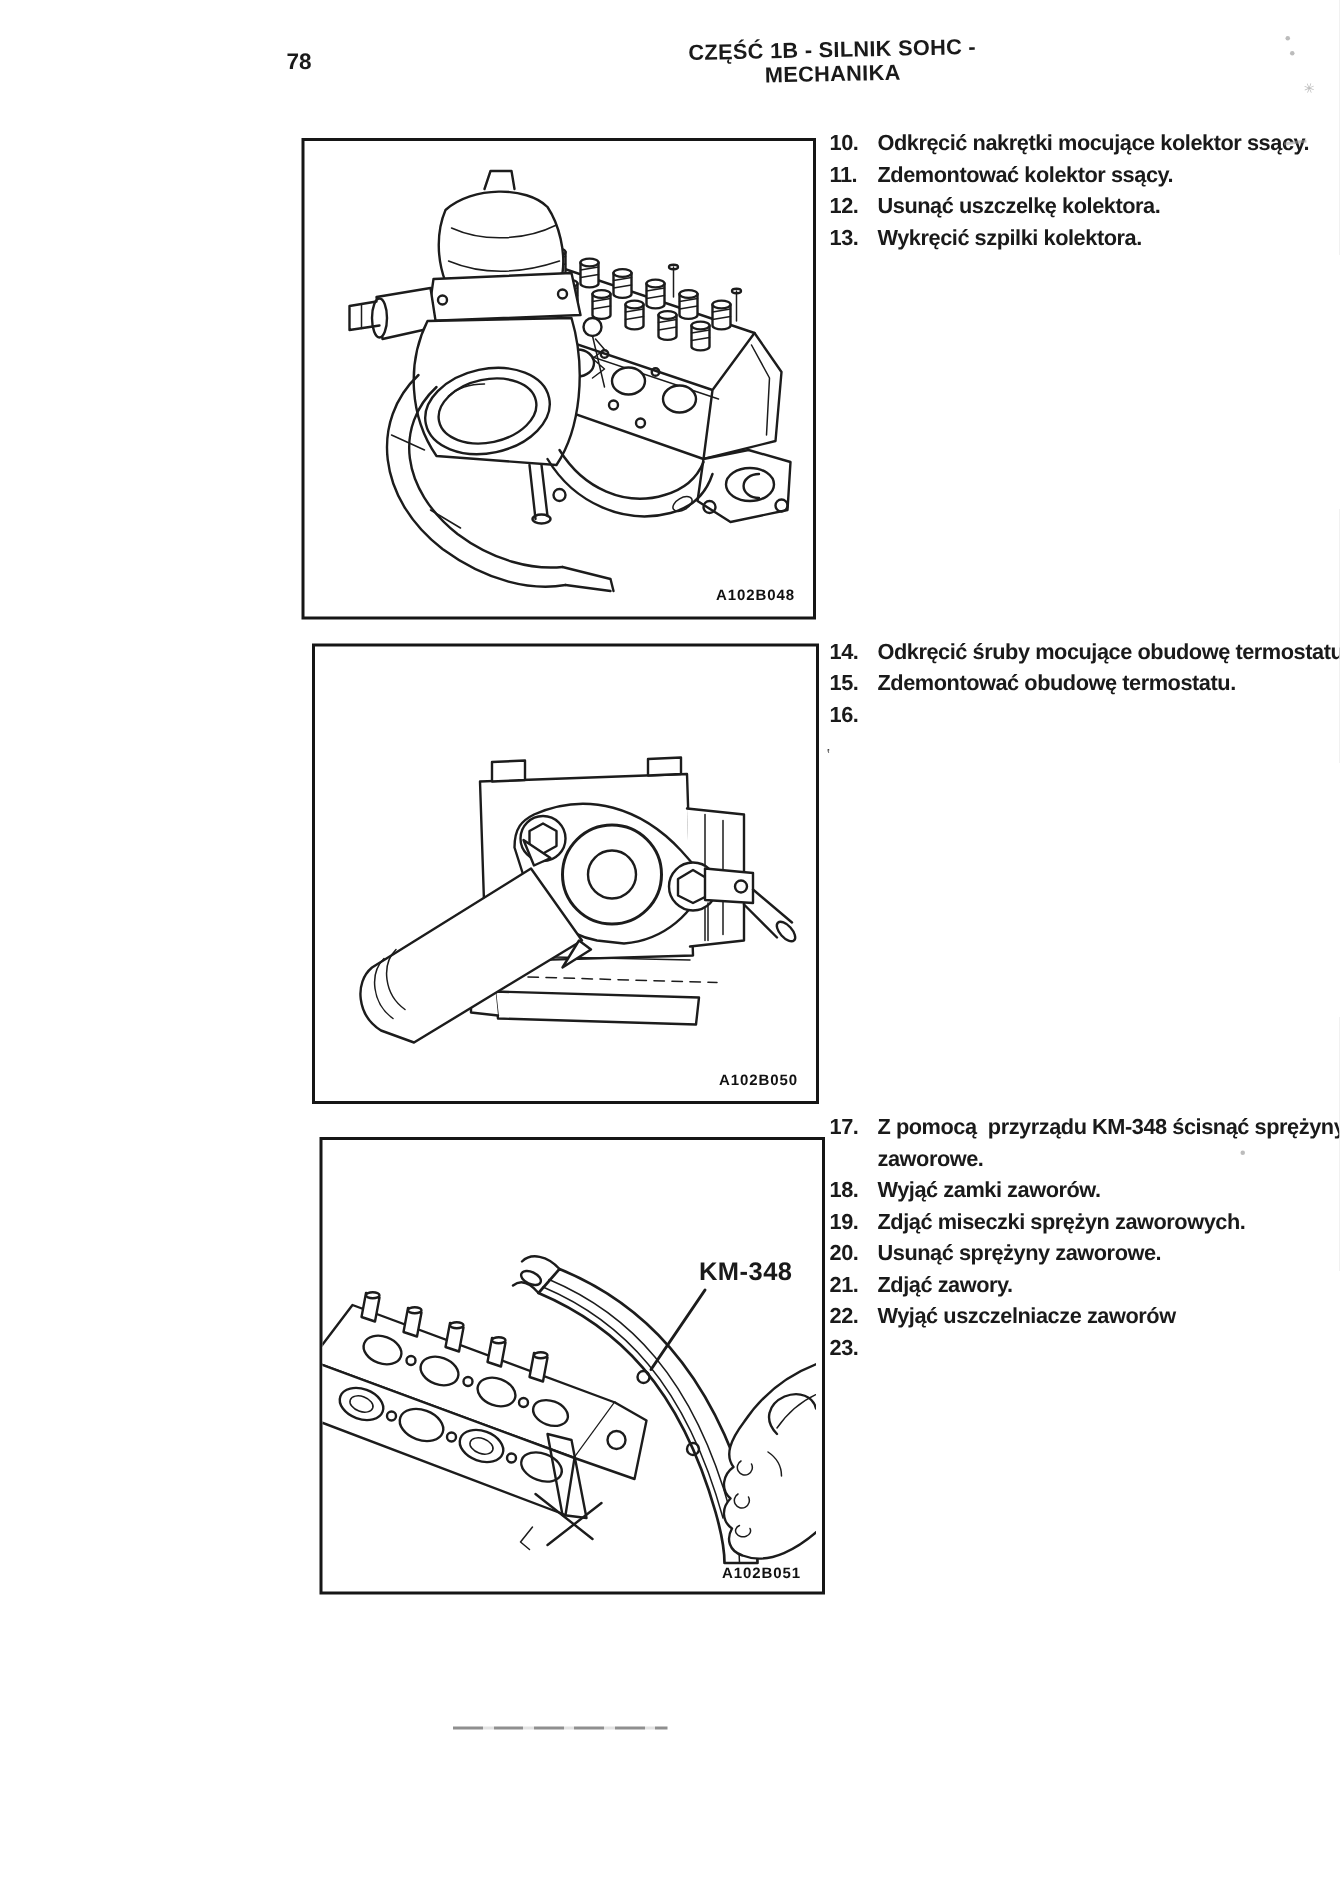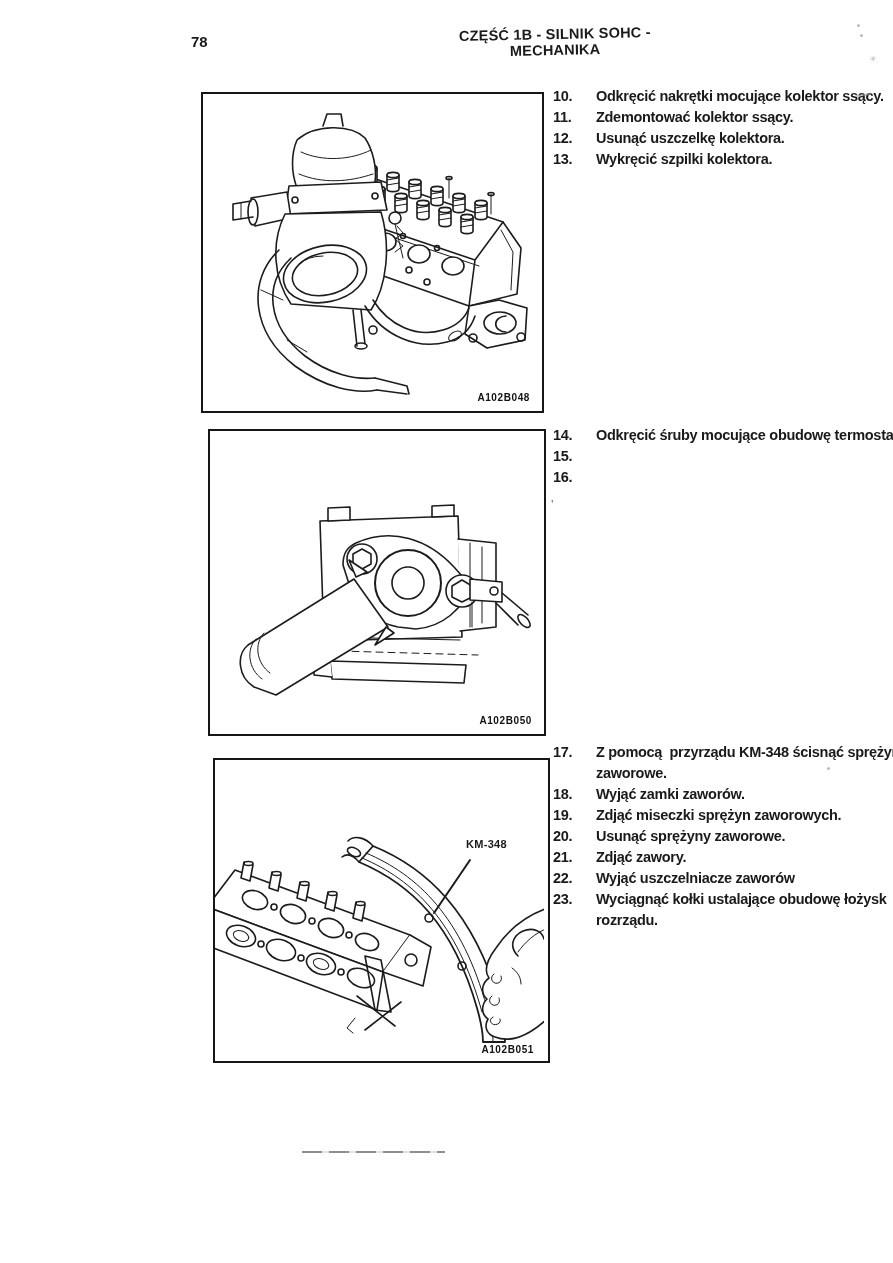--- a/index.html
+++ b/index.html
@@ -8,27 +8,27 @@
   
   .page-number{position:absolute;left:191px;top:33px;font-size:15px;font-weight:bold;}
   .header-title{position:absolute;left:413px;top:26px;width:284px;text-align:center;
         font-size:14.5px;font-weight:bold;letter-spacing:.2px;transform:rotate(-1.2deg);}
   .header-rule{position:absolute;left:0;top:0;width:893px;height:80px;pointer-events:none;}
   
   .fig{position:absolute;border:2px solid #161616;background:#fff;}
   .fig svg{display:block;}
   .fig-code{position:absolute;right:12px;bottom:8px;font-size:10px;font-weight:bold;
         letter-spacing:.6px;color:#111;}
-  .tool-label{position:absolute;left:239px;top:78px;font-size:11px;font-weight:bold;letter-spacing:.3px;padding-left:12px;}
+  .tool-label{position:absolute;left:239px;top:78px;font-size:17px;font-weight:bold;letter-spacing:.3px;padding-left:12px;}
   
   .iblock{position:absolute;left:553px;width:345px;font-size:14.5px;font-weight:bold;
         letter-spacing:-0.3px;line-height:21px;}
   .item{display:flex;align-items:flex-start;}
   .item .num{flex:0 0 24px;width:24px;text-align:left;}
-  .item .txt{margin-left:19px;white-space:pre;}
+  .item .txt{margin-left:8px;white-space:pre;}
   
   svg path,svg ellipse,svg circle,svg line,svg polyline,svg polygon,svg rect{
         stroke:#1c1c1c;fill:none;stroke-width:1.6;stroke-linecap:round;stroke-linejoin:round;}
   svg .w{fill:#ffffff;}
   svg .thin{stroke-width:1;}
   svg .nostroke{stroke:none;}
   
   .noise{position:absolute;color:#8f8f8f;pointer-events:none;}
   .noise-line{position:absolute;height:2px;pointer-events:none;
         background:repeating-linear-gradient(90deg,#8f8f8f 0 20px,rgba(143,143,143,.25) 20px 27px);}
@@ -179,20 +179,21 @@
     <div class="fig-code">A102B050</div>
   </div>
 
   <div class="iblock" style="top:425px">
     <div class="item">
       <span class="num">14.</span>
       <span class="txt">Odkręcić śruby mocujące obudowę termostatu.</span>
     </div>
     <div class="item">
       <span class="num">15.</span>
+      <span class="txt">Zdemontować obudowę termostatu.</span>
     </div>
     <div class="item">
       <span class="num">16.</span>
     </div>
   </div>
 
   <div class="fig" style="left:213px;top:758px;width:333px;height:301px">
     <svg viewBox="0 0 329 297" width="329" height="297">
       <defs>
         <pattern id="stip3" width="4" height="4" patternUnits="userSpaceOnUse">
@@ -287,22 +288,20 @@
     <div class="item">
       <span class="num">21.</span>
       <span class="txt">Zdjąć zawory.</span>
     </div>
     <div class="item">
       <span class="num">22.</span>
       <span class="txt">Wyjąć uszczelniacze zaworów</span>
     </div>
     <div class="item">
       <span class="num">23.</span>
-      <span class="txt">Wyciągnąć kołki ustalające obudowę łożysk
-rozrządu.</span>
     </div>
   </div>
 
   <div class="noise-dot" style="left:857px;top:24px"></div>
   <div class="noise-dot" style="left:860px;top:34px"></div>
   <div class="noise" style="left:869px;top:54px;font-size:9px;opacity:.6;transform:rotate(20deg)">✳</div>
   <div class="noise-dash" style="left:856px;top:94px"></div>
   <div class="noise" style="left:551px;top:498px;font-size:11px;color:#444">ʽ</div>
   <div class="noise-dot" style="left:827px;top:767px"></div>
   <div class="noise-line" style="left:302px;top:1151px;width:143px"></div>

